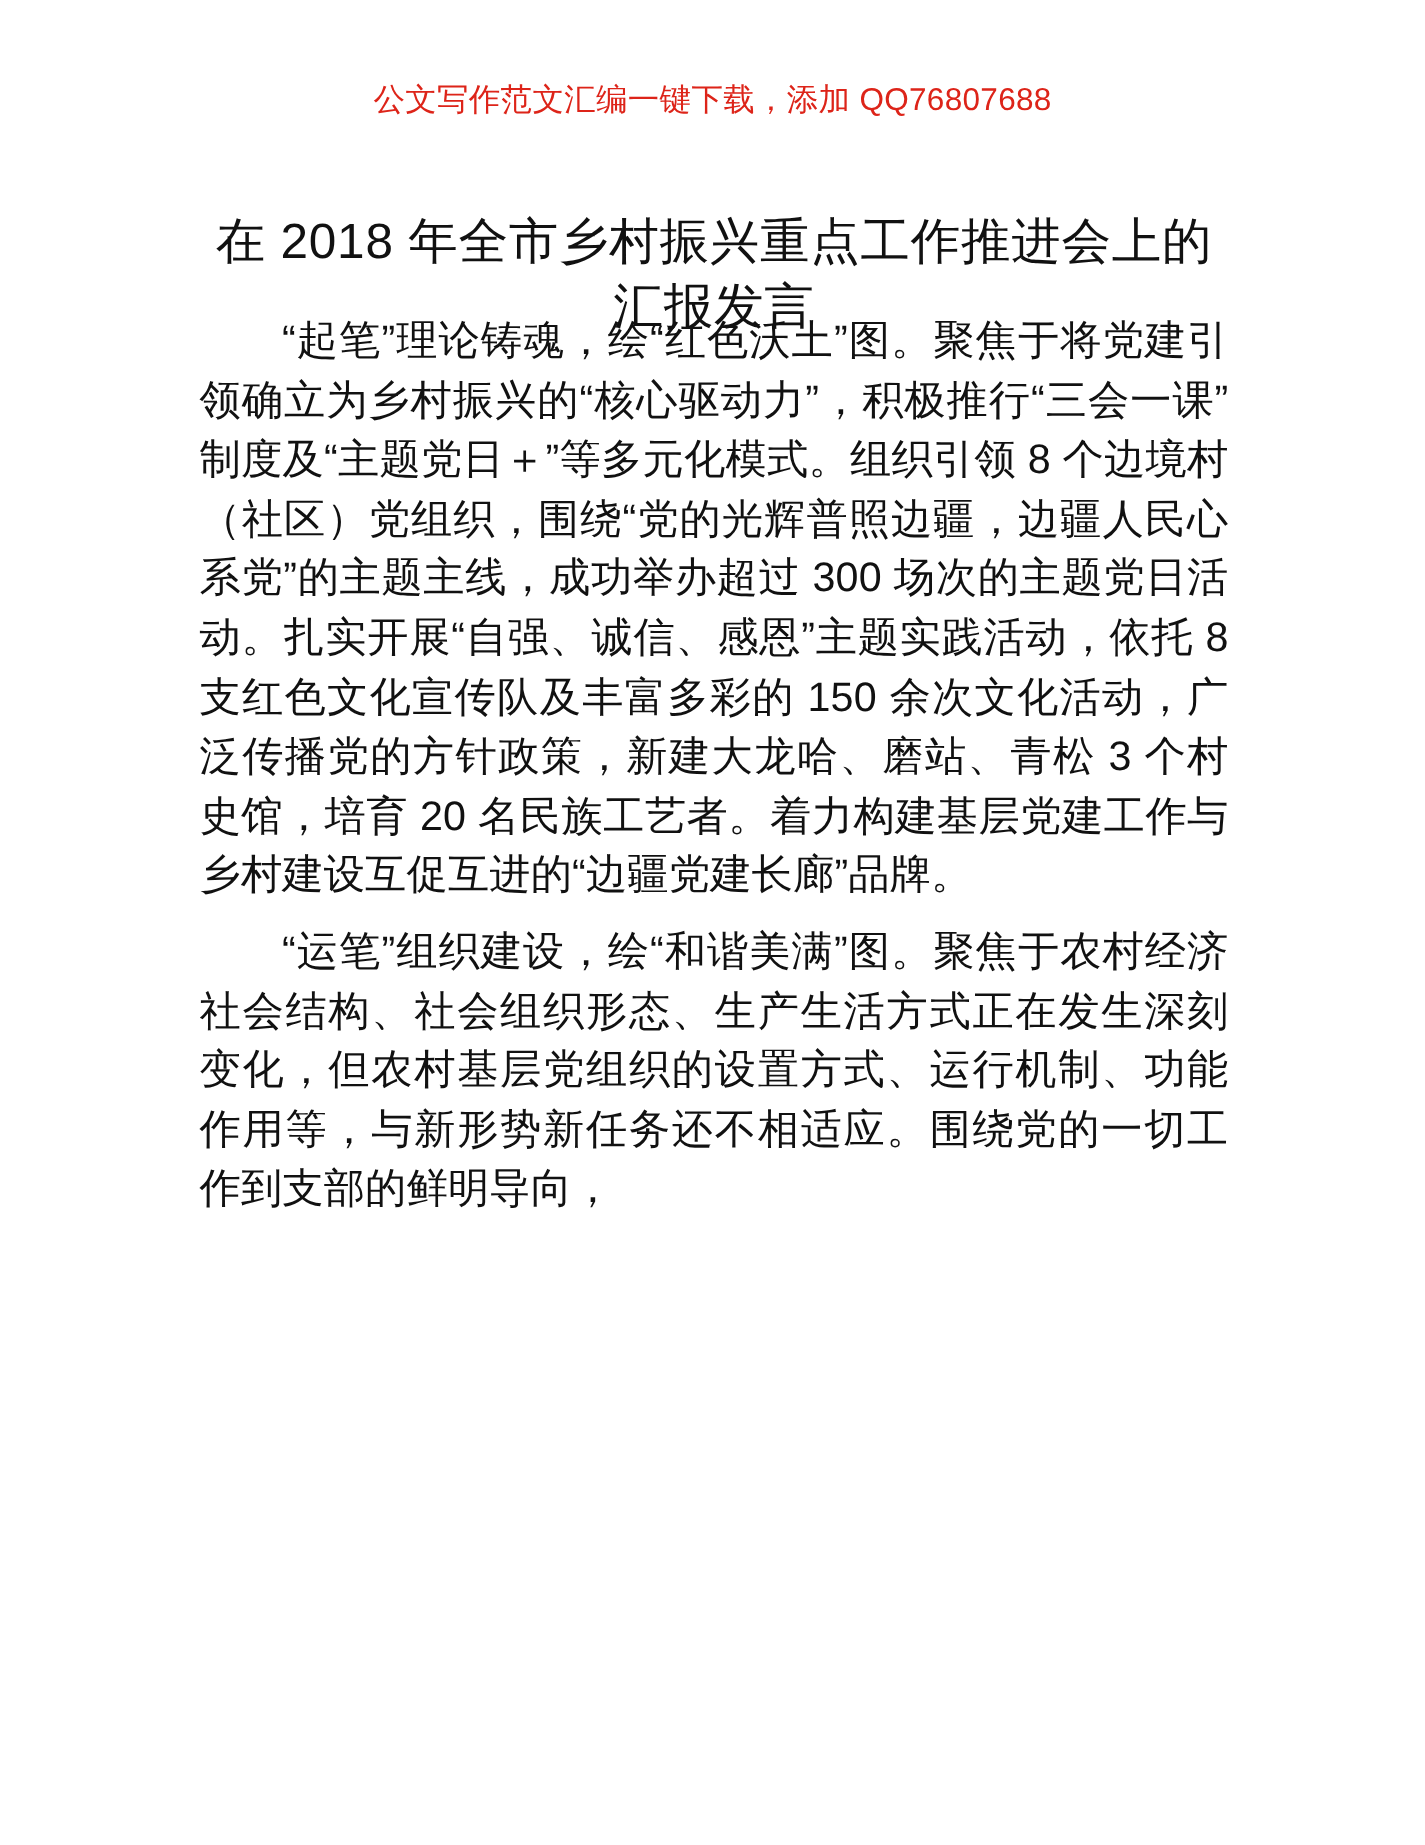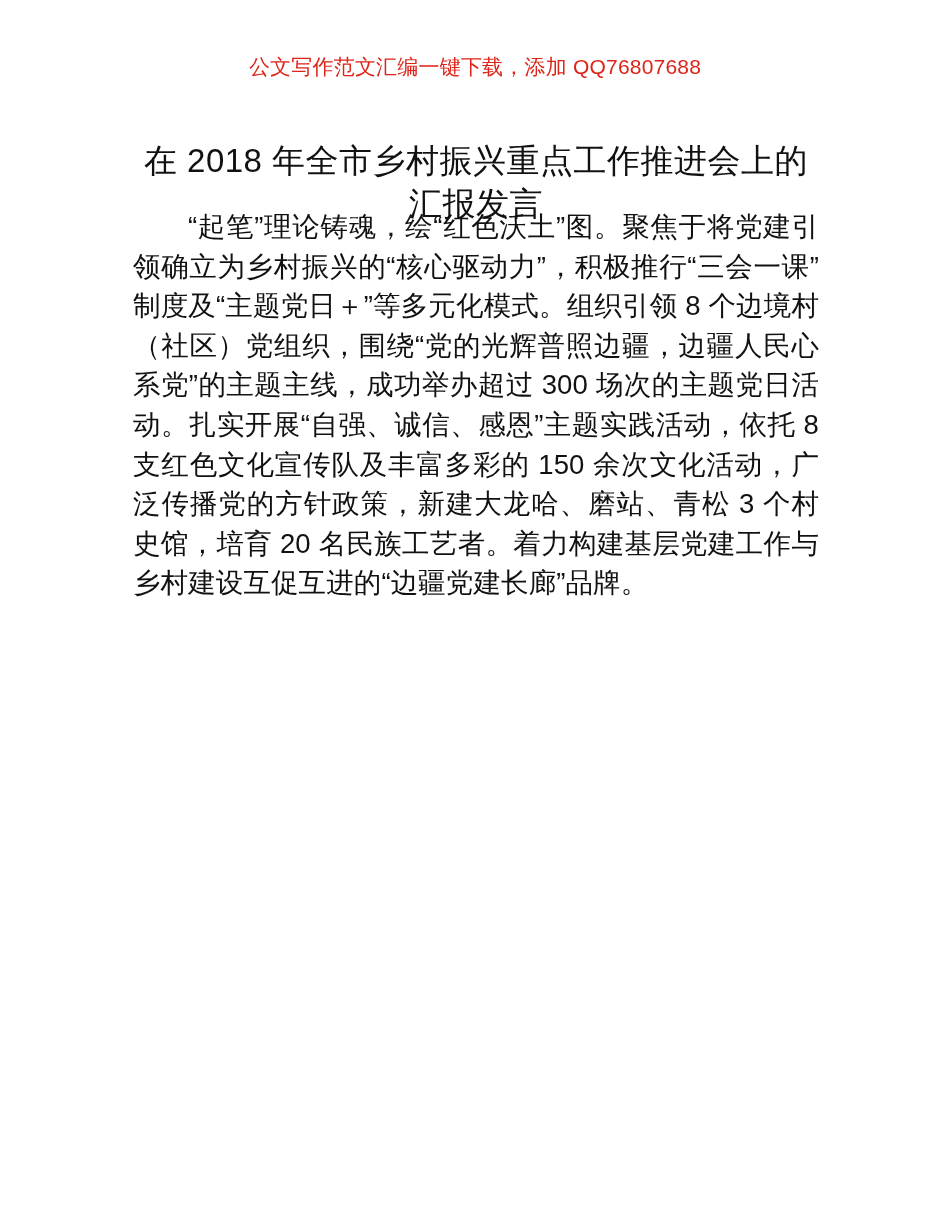--- a/index.html
+++ b/index.html
@@ -84,15 +84,16 @@
 <body>
 
 <div class="page">
 
   <div class="promo-header">公文写作范文汇编一键下载，添加 QQ76807688</div>
 
   <h1 class="doc-title">在 2018 年全市乡村振兴重点工作推进会上的汇报发言</h1>
 
   <div class="body-column">
     <p class="para">“起笔”理论铸魂，绘“红色沃土”图。聚焦于将党建引领确立为乡村振兴的“核心驱动力”，积极推行“三会一课”制度及“主题党日＋”等多元化模式。组织引领 8 个边境村（社区）党组织，围绕“党的光辉普照边疆，边疆人民心系党”的主题主线，成功举办超过 300 场次的主题党日活动。扎实开展“自强、诚信、感恩”主题实践活动，依托 8 支红色文化宣传队及丰富多彩的 150 余次文化活动，广泛传播党的方针政策，新建大龙哈、磨站、青松 3 个村史馆，培育 20 名民族工艺者。着力构建基层党建工作与乡村建设互促互进的“边疆党建长廊”品牌。</p>
+    <p class="para last">“运笔”组织建设，绘“和谐美满”图。聚焦于农村经济社会结构、社会组织形态、生产生活方式正在发生深刻变化，但农村基层党组织的设置方式、运行机制、功能作用等，与新形势新任务还不相适应。围绕党的一切工作到支部的鲜明导向，</p>
   </div>
 
 </div>
 
 </body></html>

